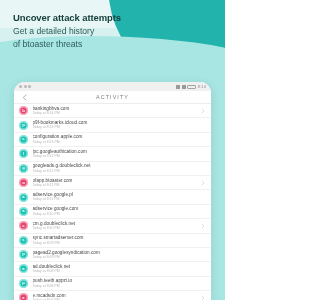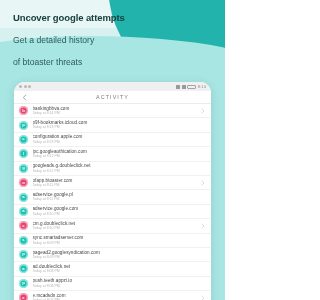--- a/index.html
+++ b/index.html
@@ -57,21 +57,21 @@
     font-weight: 700;
     letter-spacing: -0.1px;
     line-height: 12px;
     color: #17403f;
   }
   .headline p {
     font-size: 8.6px;
     font-weight: 400;
     line-height: 11px;
     color: #2d5c5a;
-    margin-top: 11px;
+    margin-top: 2px;
   }
 
   
   .phone {
     position: absolute;
     left: 14px; top: 82px;
     width: 197px; height: 230px;
     background: #ffffff;
     border-radius: 11px 11px 0 0;
     box-shadow: 0 2px 10px rgba(20,80,78,.16);
@@ -203,21 +203,21 @@
 <body>
 
 <div id="stage">
 
   <div class="bg-base"></div>
   <div class="bg-soft-curve"></div>
   <div class="bg-dark-wedge"></div>
   <div class="bg-mid-curve"></div>
 
   <div class="headline">
-    <h1>Uncover google attempts</h1>
+    <h1>Uncover attack attempts</h1>
     <p>Get a detailed history</p>
     <p>of btoaster threats</p>
   </div>
 
   <div class="phone">
 
     <div class="statusbar">
       <div class="sb-left">
         <span class="sb-dot"></span>
         <span class="sb-dot"></span>

